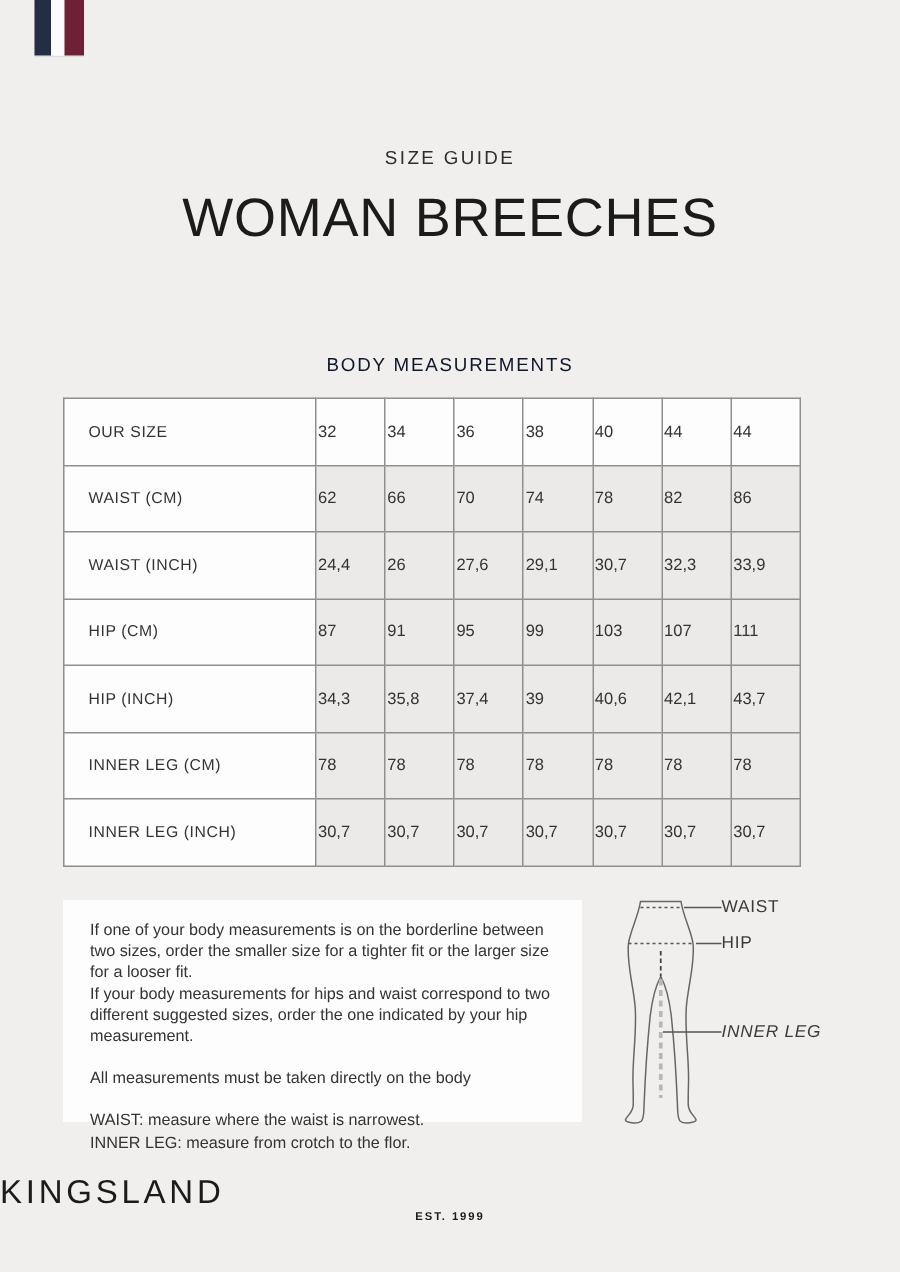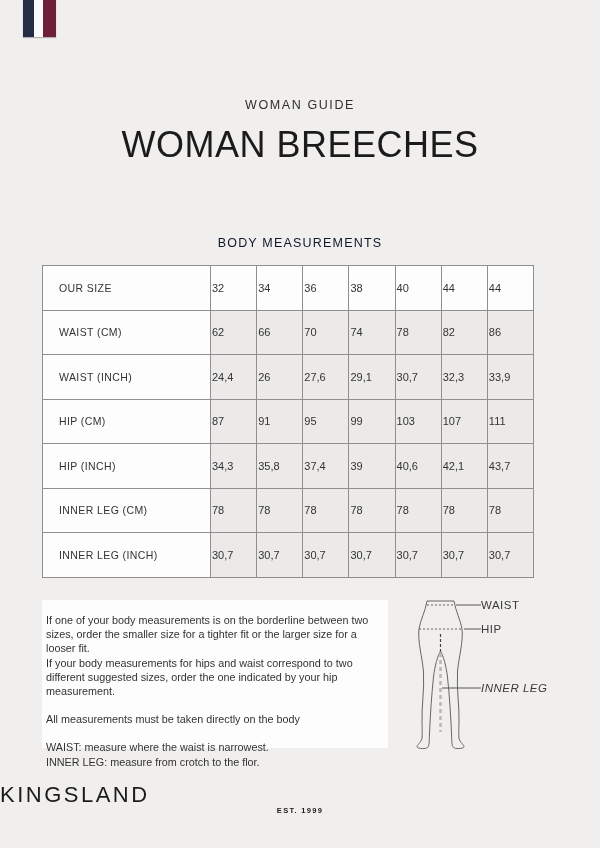--- a/index.html
+++ b/index.html
@@ -46,21 +46,21 @@
   }
   table.size-table td.value-cell{
     text-align:left;background:#ebeae8;
   }
   table.size-table td.header-cell{background:#fdfdfd;}
 
   
   .notes-box{
     position:absolute;left:42px;top:600px;width:346px;height:148px;
     background:#fdfdfd;box-sizing:border-box;
-    padding:13px 16px 0 4px;
+    padding:13px 16px 0 18px;
     font-size:10.8px;line-height:14.2px;color:#333;
   }
   .notes-box p{margin:0;}
   .notes-box p.gap-before{margin-top:14px;}
 
   
   .diagram{position:absolute;left:405px;top:596px;width:150px;height:156px;}
   .diagram svg{position:absolute;left:0;top:0;}
   .diag-label{position:absolute;font-size:11.5px;letter-spacing:0.5px;color:#3a3a3a;white-space:nowrap;}
   .diag-label.waist{left:481px;top:599px;}
@@ -77,21 +77,21 @@
 <body>
 
 <div class="page">
 
   <div class="ribbon">
     <div class="stripe-navy"></div>
     <div class="stripe-white"></div>
     <div class="stripe-burgundy"></div>
   </div>
 
-  <div class="eyebrow">WOMAN GUIDE</div>
+  <div class="eyebrow">SIZE GUIDE</div>
   <div class="page-title">WOMAN BREECHES</div>
   <div class="section-title">BODY MEASUREMENTS</div>
 
   <table class="size-table">
     <tbody id="size-table-body">
         <tr>
           <td class="label-cell">OUR SIZE</td>
           <td class="value-cell header-cell">32</td>
           <td class="value-cell header-cell">34</td>
           <td class="value-cell header-cell">36</td>

